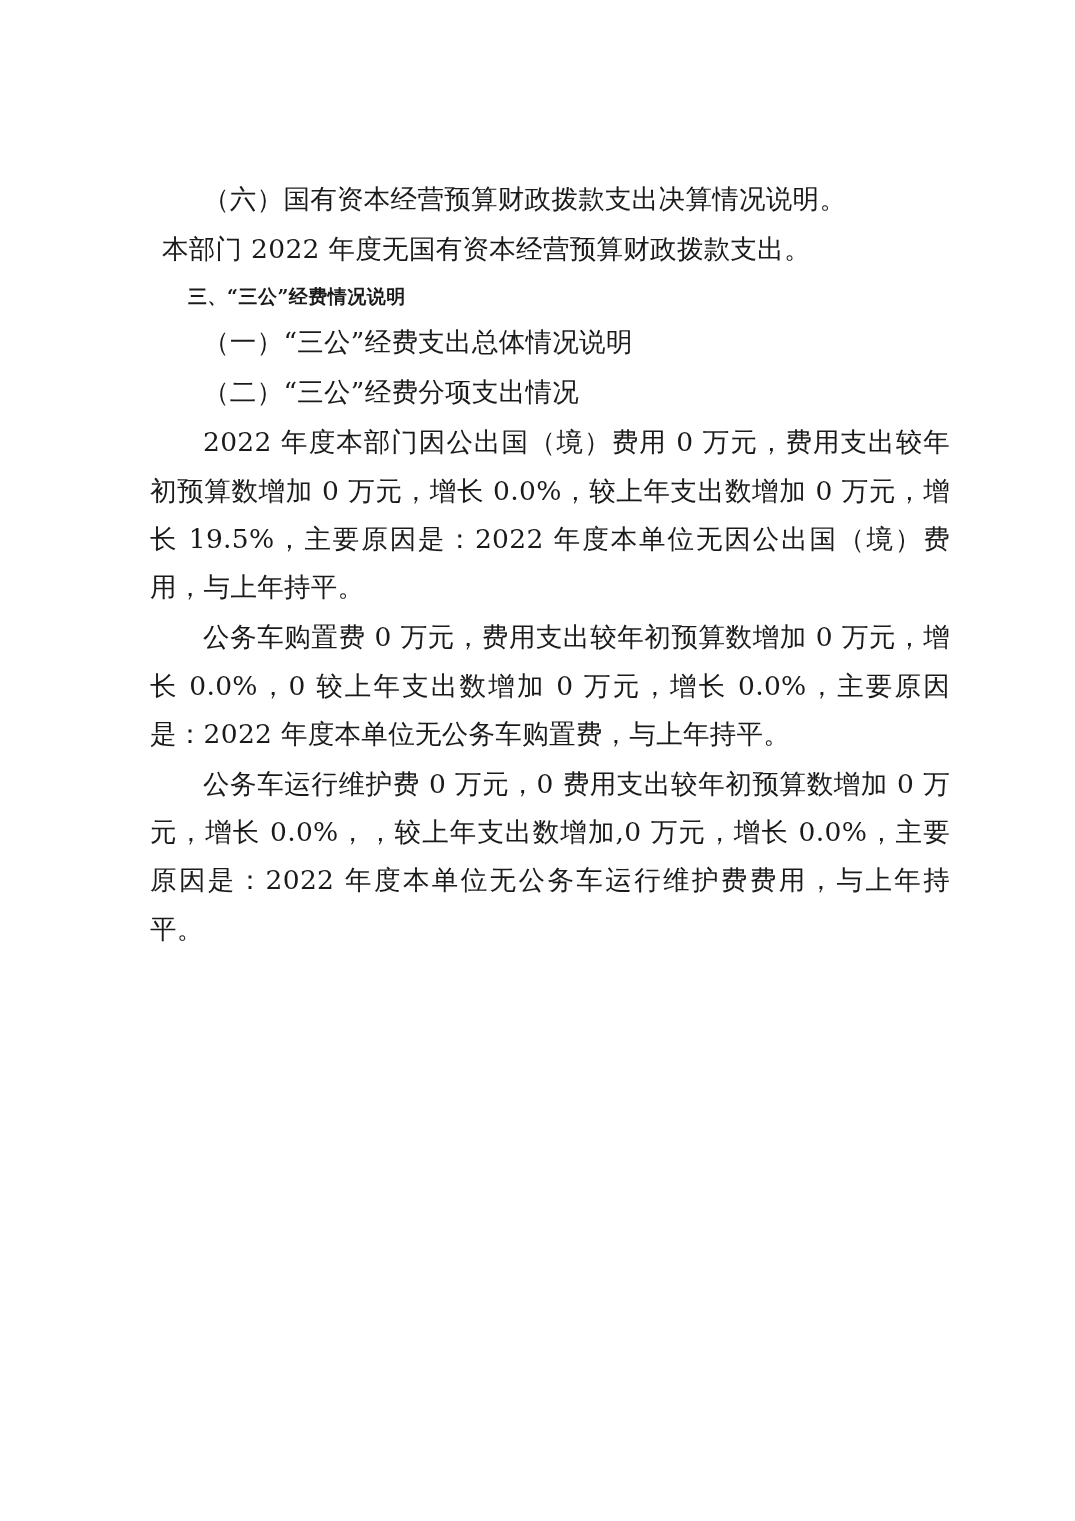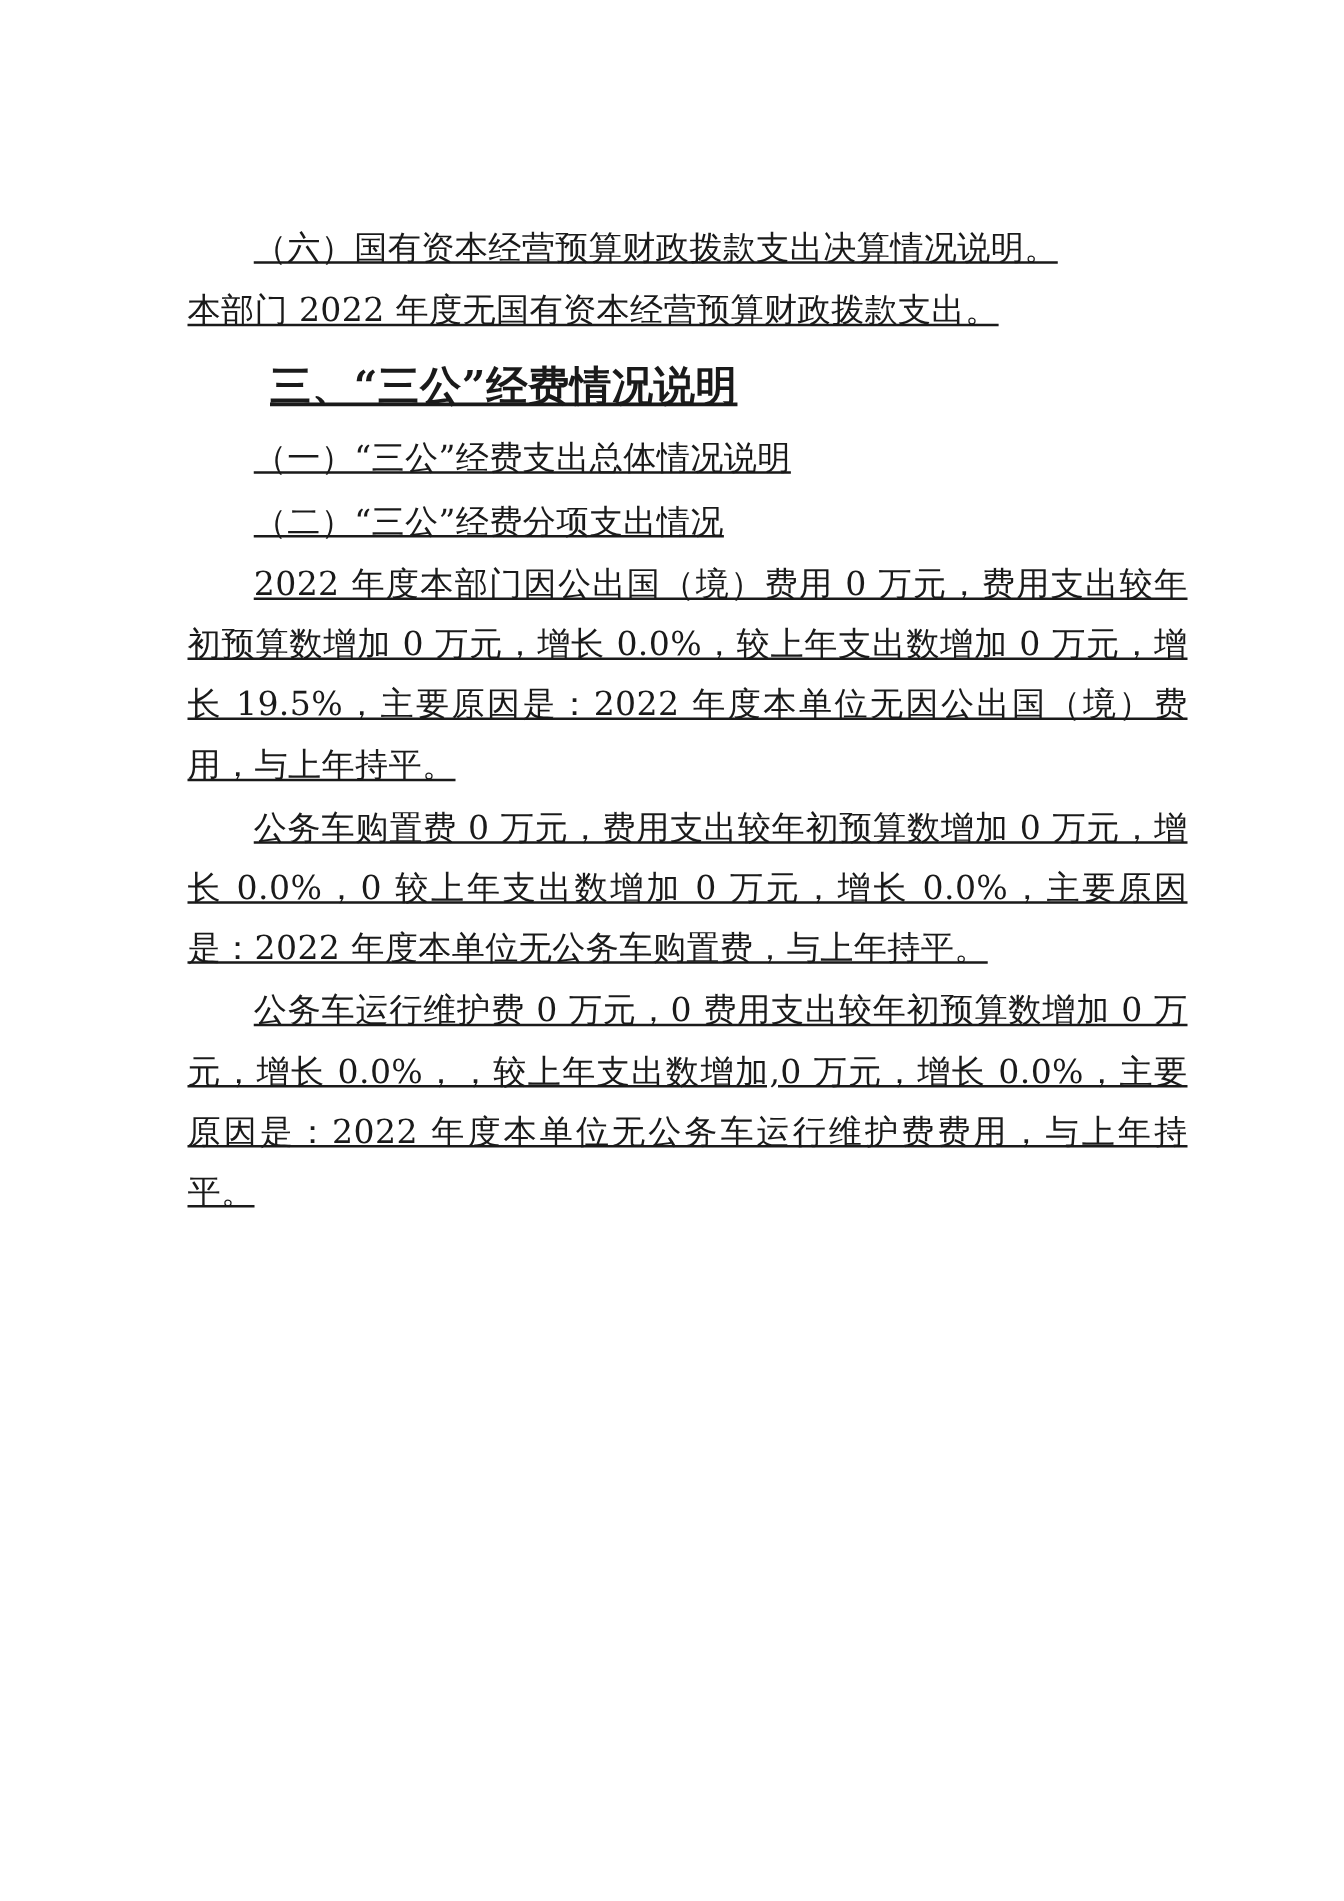--- a/index.html
+++ b/index.html
@@ -20,35 +20,34 @@
     height: 1521px;
     box-sizing: border-box;
     padding: 175px 125px 40px 150px;
   }
   .doc-body {
     font-size: 26.5px;
     line-height: 1.82;
     letter-spacing: 0.3px;
     text-align: justify;
     text-justify: inter-ideograph;
-    text-decoration: underline;
   }
   .para {
     margin: 0 0 2px 0;
     text-indent: 2em;
   }
   .para-noindent {
-    margin: 0 0 2px 0;
+    margin: 0 0 2px 12px;
     text-indent: 0;
   }
   .heading {
     margin: 6px 0 4px 0;
     text-indent: 2em;
     font-weight: 700;
-    font-size: 33px;
+    font-size: 19px;
     letter-spacing: 0.5px;
   }
   .subheading {
     margin: 0 0 2px 0;
     text-indent: 2em;
     font-size: 26.5px;
   }
 </style>
 </head>
 <body>

